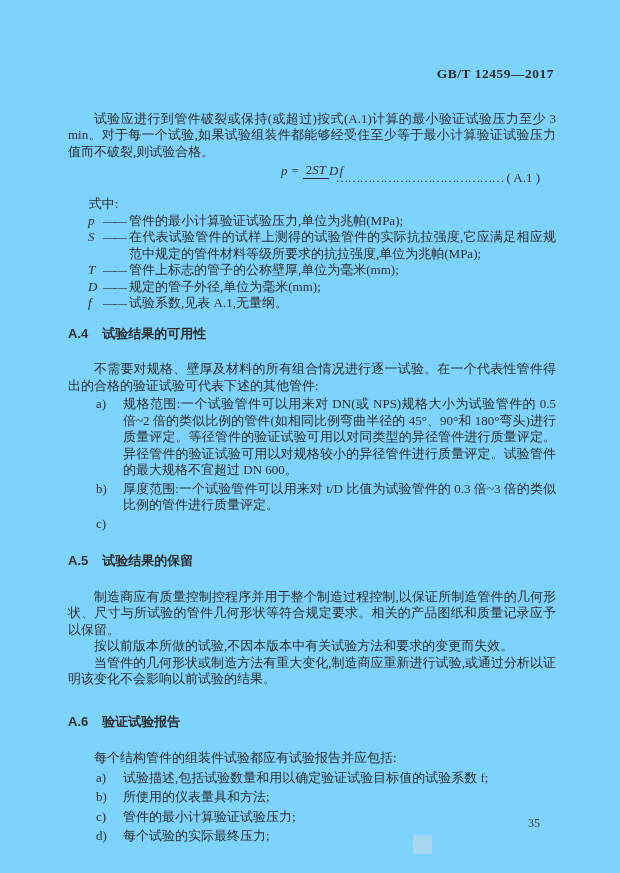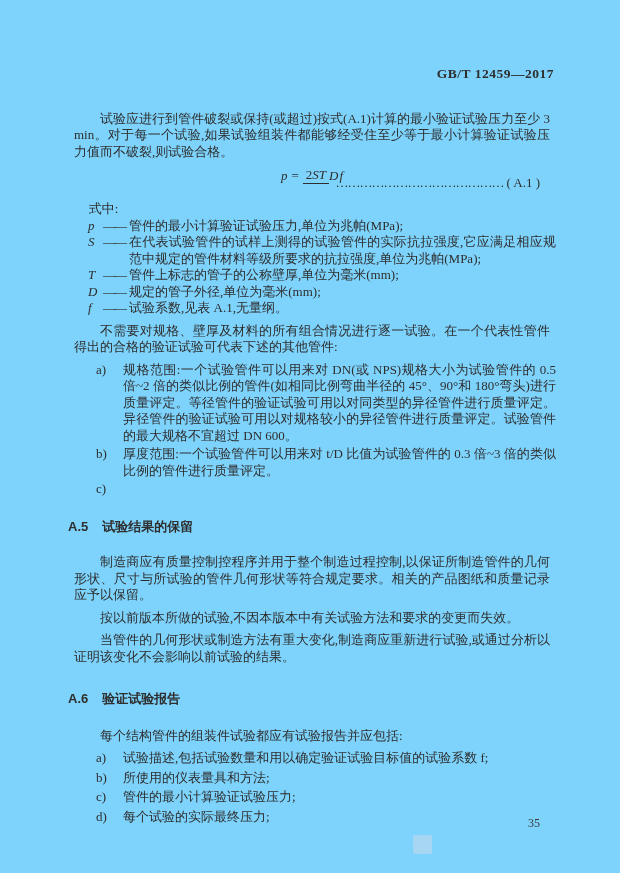--- a/index.html
+++ b/index.html
@@ -20,21 +20,21 @@
     line-height:16.5px;
   }
   .doc-header{
     text-align:right;
     font-weight:bold;
     font-size:13.5px;
     letter-spacing:0.5px;
     margin:0 2px 28px 0;
   }
   p.para{
-    margin:6px;
+    margin:0;
     text-indent:2em;
     text-align:justify;
   }
   
   .formula-row{
     position:relative;
     height:34px;
     margin:1px 0 1px 0;
     text-align:center;
   }
@@ -151,20 +151,23 @@
           <span class="dash">——</span>
         <span class="def-text">规定的管子外径,单位为毫米(mm);</span>
       </div>
       <div class="def-row">
         <span class="sym">f</span>
           <span class="dash">——</span>
         <span class="def-text">试验系数,见表 A.1,无量纲。</span>
       </div>
     </div>
 
+    <h2 class="sec-heading h-a4">
+      <span class="sec-no">A.4</span><span>试验结果的可用性</span>
+    </h2>
     <p class="para">不需要对规格、壁厚及材料的所有组合情况进行逐一试验。在一个代表性管件得出的合格的验证试验可代表下述的其他管件:</p>
     <div class="list-a4">
       <div class="li">
         <span class="marker">a)</span>
         <span class="li-text">规格范围:一个试验管件可以用来对 DN(或 NPS)规格大小为试验管件的 0.5 倍~2 倍的类似比例的管件(如相同比例弯曲半径的 45°、90°和 180°弯头)进行质量评定。等径管件的验证试验可用以对同类型的异径管件进行质量评定。异径管件的验证试验可用以对规格较小的异径管件进行质量评定。试验管件的最大规格不宜超过 DN 600。</span>
       </div>
       <div class="li">
         <span class="marker">b)</span>
         <span class="li-text">厚度范围:一个试验管件可以用来对 t/D 比值为试验管件的 0.3 倍~3 倍的类似比例的管件进行质量评定。</span>
       </div>

